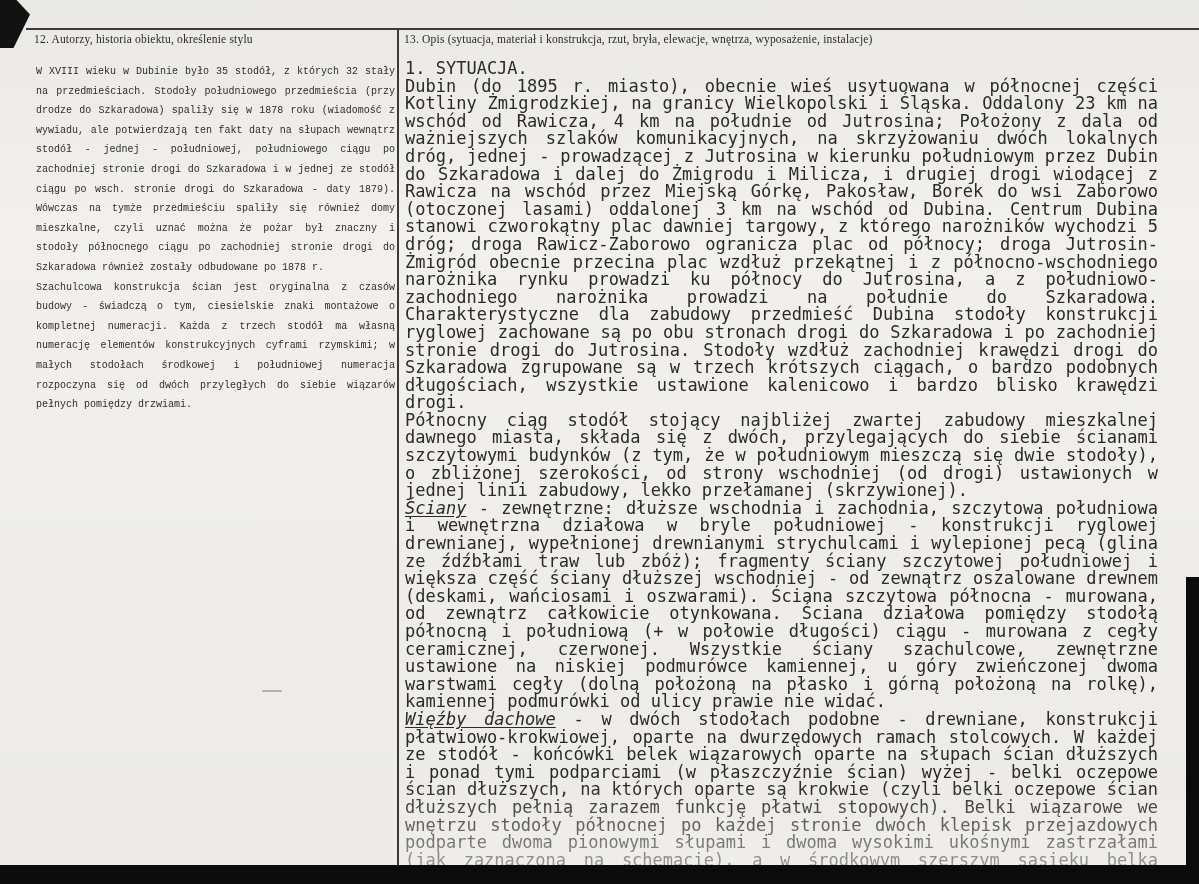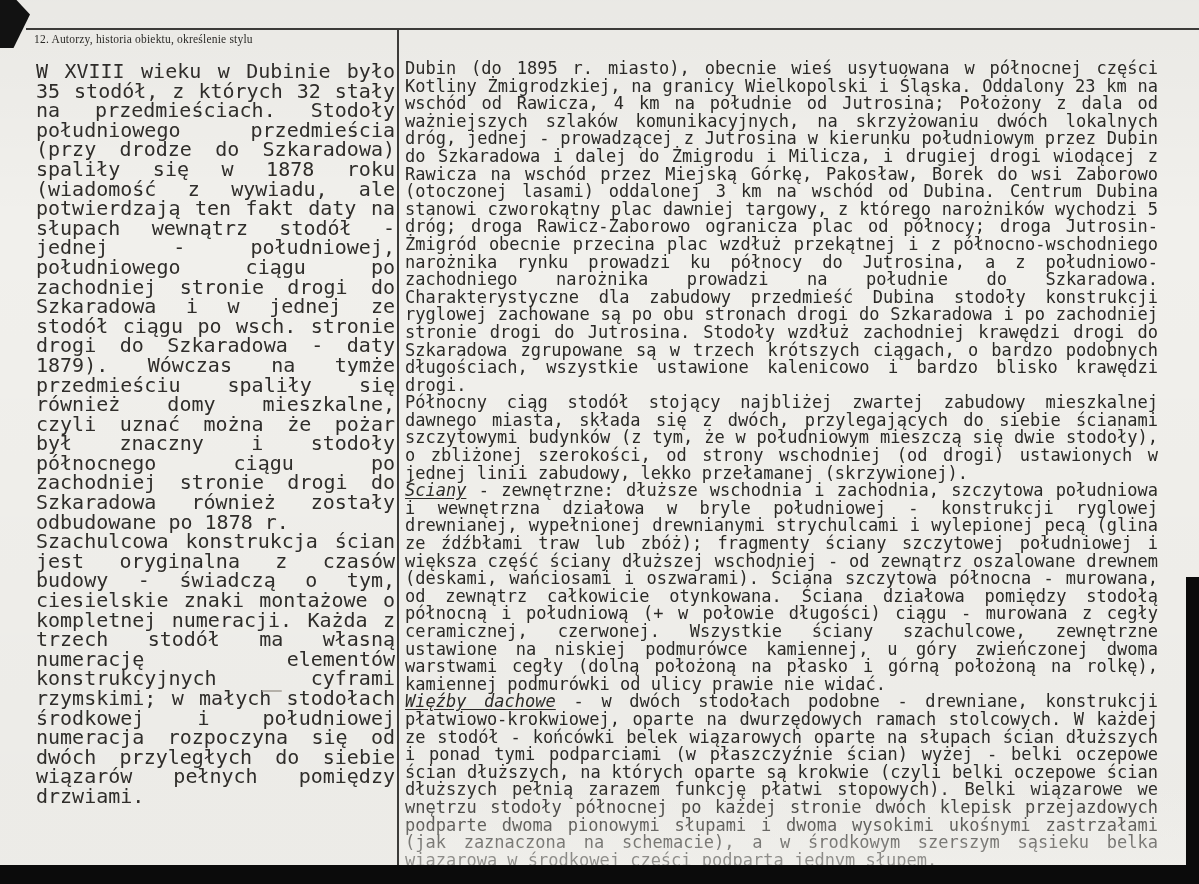--- a/index.html
+++ b/index.html
@@ -33,23 +33,24 @@
     font-family: "Liberation Serif", serif;
     font-size: 11.5px;
     color: #2a2926;
     letter-spacing: 0.2px;
     white-space: nowrap;
   }
   #hdr-left  { left: 34px;  top: 33px; }
   #hdr-right { left: 404px; top: 33px; }
   .body-left {
     position: absolute; left: 36px; top: 62px; width: 359px;
-    font-size: 20px; line-height: 19.6px;
+    font-size: 10px; line-height: 19.6px;
     color: #2f2d2a;
     text-align: justify;
+    font-family: Liberation Mono, monospace;
   }
   .body-right {
     position: absolute; left: 405px; top: 60px; width: 753px;
     font-size: 17px; line-height: 17.6px;
     color: #2b2a27;
     text-align: justify;
   }
   p { margin: 0; padding: 0; }
   .u { text-decoration: underline; text-underline-offset: 2px; font-style: italic; }
   .scan-bottom {
@@ -82,27 +83,29 @@
 <div class="page">
 
   <div class="paper-shade"></div>
 
   <div class="scan-topleft"></div>
   <div class="topline"></div>
   <div class="divider"></div>
 
   <div id="hdr-left" class="col-header">12. Autorzy, historia obiektu, określenie stylu</div>
 
+  <div id="hdr-right" class="col-header">13. Opis (sytuacja, materiał i konstrukcja, rzut, bryła, elewacje, wnętrza, wyposażenie, instalacje)</div>
 
   <div class="body-left">
     <p>W XVIII wieku w Dubinie było 35 stodół, z których 32 stały na przedmieściach. Stodoły południowego przedmieścia (przy drodze do Szkaradowa) spaliły się w 1878 roku (wiadomość z wywiadu, ale potwierdzają ten fakt daty na słupach wewnątrz stodół - jednej - południowej, południowego ciągu po zachodniej stronie drogi do Szkaradowa i w jednej ze stodół ciągu po wsch. stronie drogi do Szkaradowa - daty 1879). Wówczas na tymże przedmieściu spaliły się również domy mieszkalne, czyli uznać można że pożar był znaczny i stodoły północnego ciągu po zachodniej stronie drogi do Szkaradowa również zostały odbudowane po 1878 r.</p>
     <p>Szachulcowa konstrukcja ścian jest oryginalna z czasów budowy - świadczą o tym, ciesielskie znaki montażowe o kompletnej numeracji. Każda z trzech stodół ma własną numerację elementów konstrukcyjnych cyframi rzymskimi; w małych stodołach środkowej i południowej numeracja rozpoczyna się od dwóch przyległych do siebie wiązarów pełnych pomiędzy drzwiami.</p>
   </div>
 
   <div class="body-right">
+    <p>1. SYTUACJA.</p>
     <p>Dubin (do 1895 r. miasto), obecnie wieś usytuowana w północnej części Kotliny Żmigrodzkiej, na granicy Wielkopolski i Śląska. Oddalony 23 km na wschód od Rawicza, 4 km na południe od Jutrosina; Położony z dala od ważniejszych szlaków komunikacyjnych, na skrzyżowaniu dwóch lokalnych dróg, jednej - prowadzącej z Jutrosina w kierunku południowym przez Dubin do Szkaradowa i dalej do Żmigrodu i Milicza, i drugiej drogi wiodącej z Rawicza na wschód przez Miejską Górkę, Pakosław, Borek do wsi Zaborowo (otoczonej lasami) oddalonej 3 km na wschód od Dubina. Centrum Dubina stanowi czworokątny plac dawniej targowy, z którego narożników wychodzi 5 dróg; droga Rawicz-Zaborowo ogranicza plac od północy; droga Jutrosin-Żmigród obecnie przecina plac wzdłuż przekątnej i z północno-wschodniego narożnika rynku prowadzi ku północy do Jutrosina, a z południowo-zachodniego narożnika prowadzi na południe do Szkaradowa. Charakterystyczne dla zabudowy przedmieść Dubina stodoły konstrukcji ryglowej zachowane są po obu stronach drogi do Szkaradowa i po zachodniej stronie drogi do Jutrosina. Stodoły wzdłuż zachodniej krawędzi drogi do Szkaradowa zgrupowane są w trzech krótszych ciągach, o bardzo podobnych długościach, wszystkie ustawione kalenicowo i bardzo blisko krawędzi drogi.</p>
     <p>Północny ciąg stodół stojący najbliżej zwartej zabudowy mieszkalnej dawnego miasta, składa się z dwóch, przylegających do siebie ścianami szczytowymi budynków (z tym, że w południowym mieszczą się dwie stodoły), o zbliżonej szerokości, od strony wschodniej (od drogi) ustawionych w jednej linii zabudowy, lekko przełamanej (skrzywionej).</p>
     <p><span class="u">Ściany</span><span> - zewnętrzne: dłuższe wschodnia i zachodnia, szczytowa południowa i wewnętrzna działowa w bryle południowej - konstrukcji ryglowej drewnianej, wypełnionej drewnianymi strychulcami i wylepionej pecą (glina ze źdźbłami traw lub zbóż); fragmenty ściany szczytowej południowej i większa część ściany dłuższej wschodniej - od zewnątrz oszalowane drewnem (deskami, wańciosami i oszwarami). Ściana szczytowa północna - murowana, od zewnątrz całkowicie otynkowana. Ściana działowa pomiędzy stodołą północną i południową (+ w połowie długości) ciągu - murowana z cegły ceramicznej, czerwonej. Wszystkie ściany szachulcowe, zewnętrzne ustawione na niskiej podmurówce kamiennej, u góry zwieńczonej dwoma warstwami cegły (dolną położoną na płasko i górną położoną na rolkę), kamiennej podmurówki od ulicy prawie nie widać.</span></p>
     <p><span class="u">Więźby dachowe</span><span> - w dwóch stodołach podobne - drewniane, konstrukcji płatwiowo-krokwiowej, oparte na dwurzędowych ramach stolcowych. W każdej ze stodół - końcówki belek wiązarowych oparte na słupach ścian dłuższych i ponad tymi podparciami (w płaszczyźnie ścian) wyżej - belki oczepowe ścian dłuższych, na których oparte są krokwie (czyli belki oczepowe ścian dłuższych pełnią zarazem funkcję płatwi stopowych). Belki wiązarowe we wnętrzu stodoły północnej po każdej stronie dwóch klepisk przejazdowych podparte dwoma pionowymi słupami i dwoma wysokimi ukośnymi zastrzałami (jak zaznaczona na schemacie), a w środkowym szerszym sąsieku belka wiązarowa w środkowej części podparta jednym słupem.</span></p>
   </div>
 
   <div class="smudge"></div>
   <div class="fade"></div>
   <div class="scan-right"></div>
   <div class="scan-bottom"></div>

